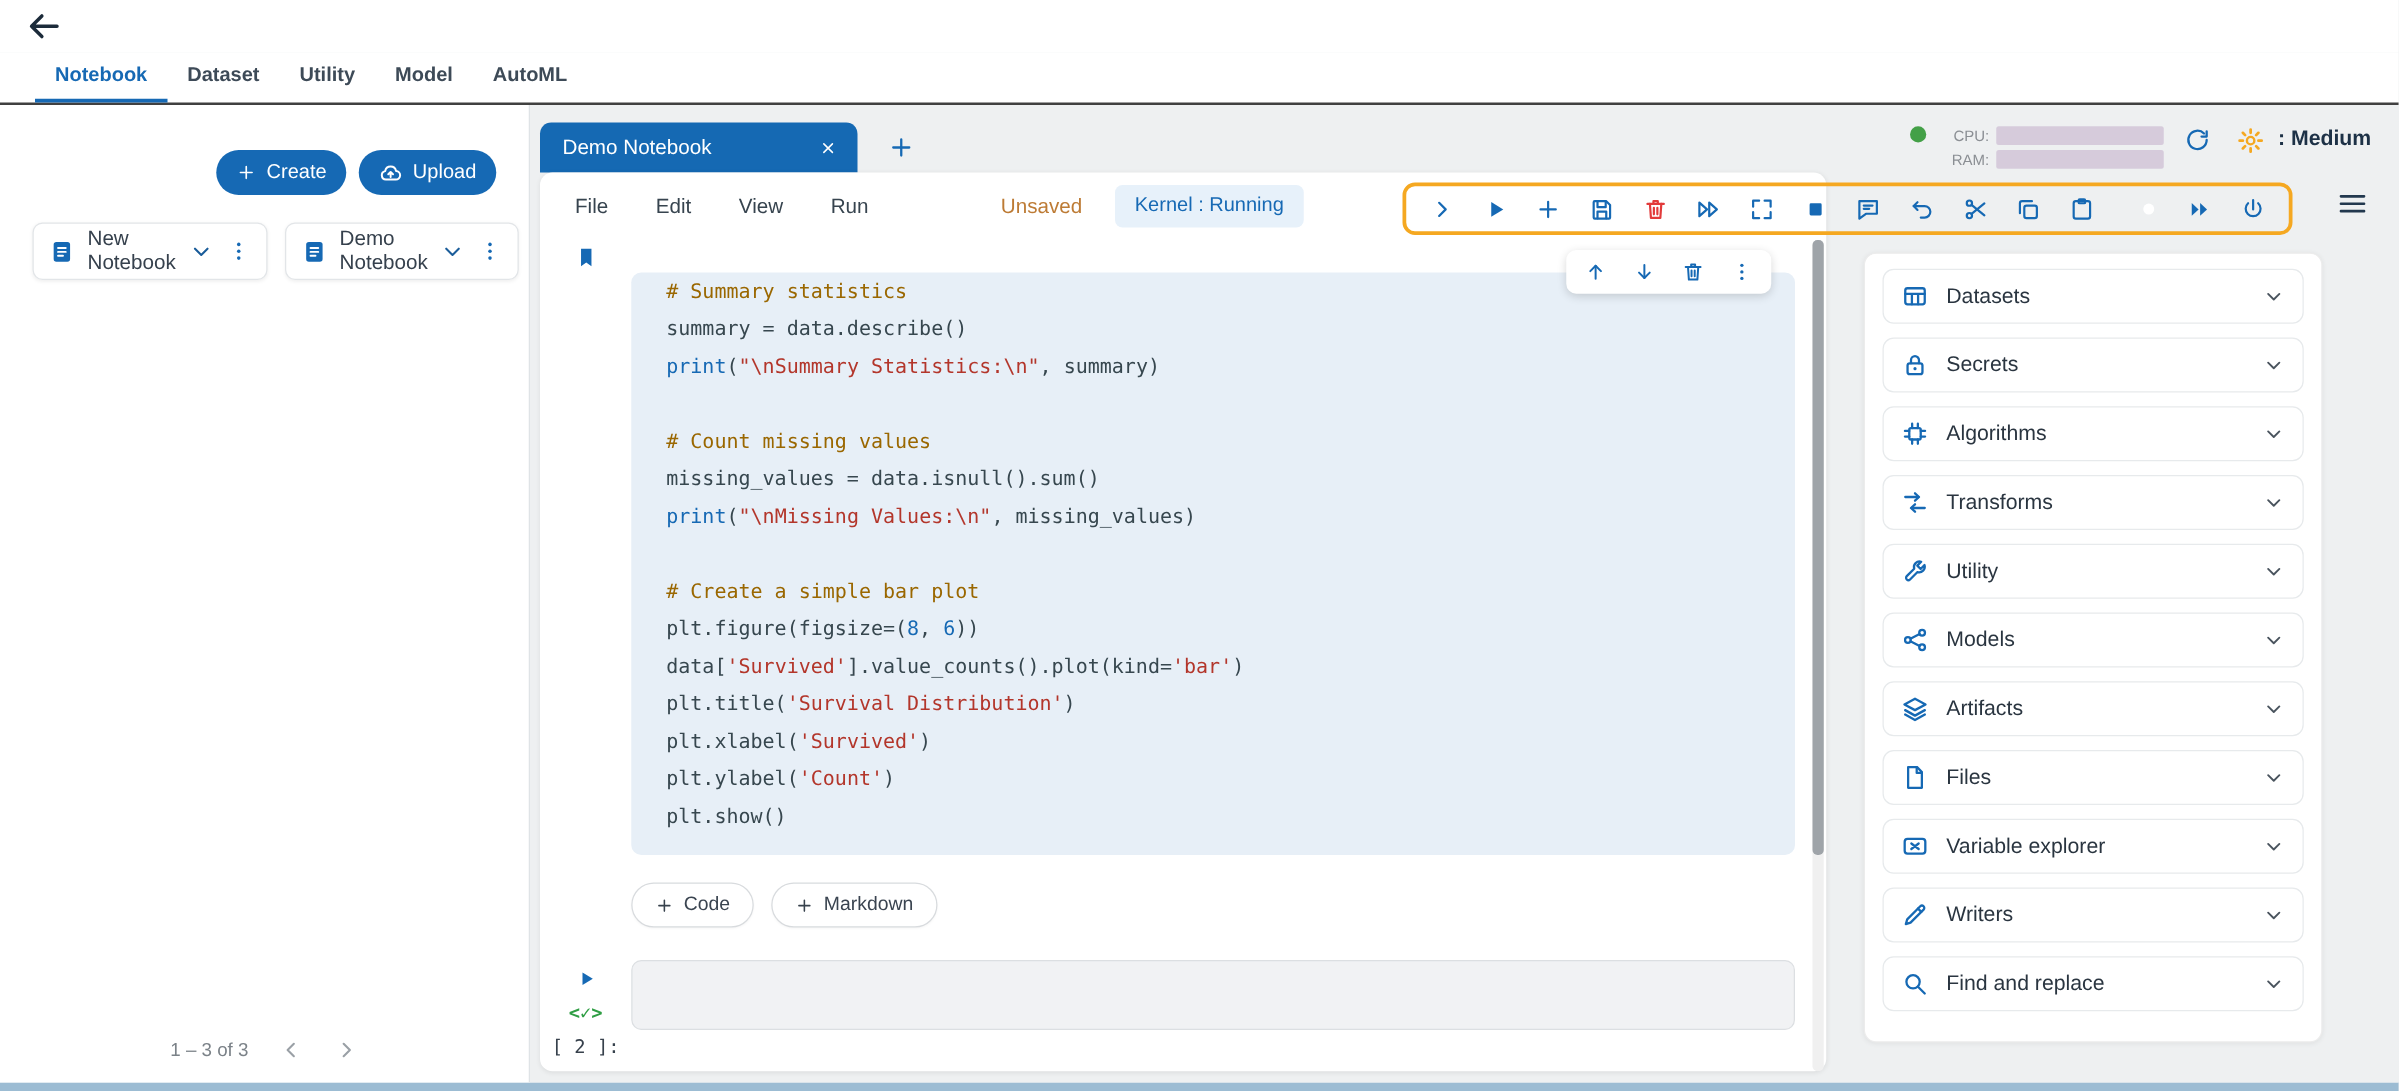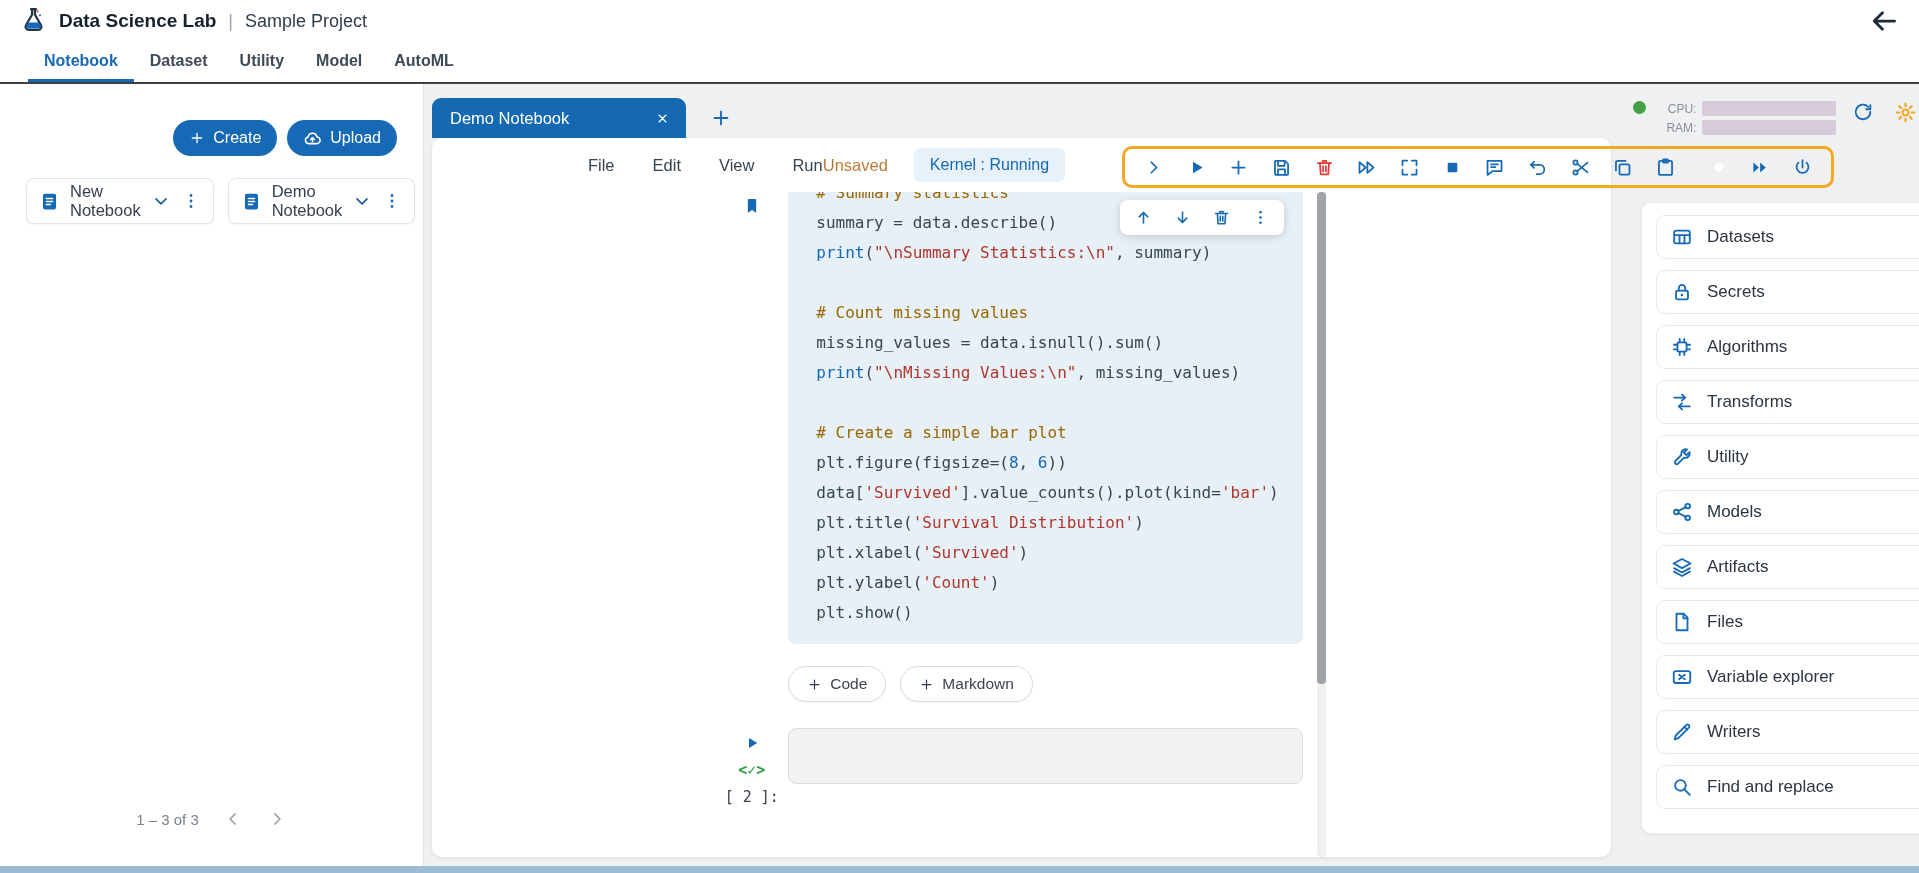--- a/index.html
+++ b/index.html
@@ -40,21 +40,21 @@
     border:none; border-radius:18px; height:36px; padding:0 16px; font-size:16px;
     font-family:inherit; cursor:pointer; }
   .notebook-list { margin-top:22px; display:flex; gap:14px; }
   .notebook-item { height:46px; border:1px solid #e2e5e8; border-radius:8px;
     box-shadow:0 1px 3px rgba(0,0,0,.06); display:flex; align-items:center; gap:10px;
     padding:0 12px; background:#fff; cursor:pointer; }
   .nb-ic { color:#1669b4; display:flex; }
   .nb-label { flex:1; font-size:16.5px; color:#36414d; }
   .nb-chev { color:#1b5d9a; display:flex; cursor:pointer; }
   .nb-kebab { color:#1669b4; display:flex; cursor:pointer; }
-  .pagination { position:absolute; bottom:37px; left:0; right:0; display:flex;
+  .pagination { position:absolute; bottom:16px; left:0; right:0; display:flex;
     align-items:center; justify-content:center; gap:24px; color:#7b8288; font-size:15px; }
   .pg-prev,.pg-next { color:#9aa0a6; display:flex; cursor:pointer; }
 
   
   .workspace { flex:1; position:relative; padding:14px 16px 0 8px; background:#eef0f1; }
   .tab-row { display:flex; align-items:center; height:40px; }
   .nb-tab { width:254px; height:40px; background:#1569b3; border-radius:9px 9px 0 0;
     display:flex; align-items:center; justify-content:space-between; padding:0 16px 0 18px;
     color:#fff; cursor:pointer; }
   .tab-label { font-size:16.5px; }
@@ -65,36 +65,36 @@
   .run-dot { width:13px; height:13px; border-radius:50%; background:#43a047; margin-right:4px; }
   .res-col { display:flex; flex-direction:column; gap:4px; }
   .res-row { display:flex; align-items:center; gap:6px; }
   .res-label { font-size:12px; color:#8b8f94; width:36px; text-align:right; }
   .res-box { width:134px; height:15px; background:#d6cbdb; border-radius:2px; }
   .refresh { color:#1669b4; margin-left:6px; cursor:pointer; display:flex; }
   .gear { color:#f5a821; margin-left:10px; cursor:pointer; display:flex; }
   .instance { font-size:17px; font-weight:700; color:#1d3146; white-space:nowrap; }
 
   .main-row { display:flex; }
-  .notebook-card { width:1179px; height:719px; background:#fff; border-radius:10px;
-    box-shadow:0 1px 4px rgba(0,0,0,.08); display:flex; flex-direction:column;align-items:center; }
+  .notebook-card { width:1029px; height:719px; background:#fff; border-radius:10px;
+    box-shadow:0 1px 4px rgba(0,0,0,.08); display:flex; flex-direction:column; }
   .menu-strip { height:54px; display:flex; align-items:center; padding:0 28px; flex-shrink:0; }
   .menus { display:flex; gap:38px; }
   .menu-item { font-size:16.5px; color:#37444f; cursor:pointer; }
   .unsaved { margin-left:auto; color:#bd7b35; font-size:16.5px; }
   .kernel-pill { margin-left:26px; margin-right:390px; background:#e7f1fa; color:#1669b4;
     font-size:16px; padding:8px 16px; border-radius:6px; white-space:nowrap; }
 
   .nb-viewport { flex:1; position:relative; overflow:hidden; }
   .cell-row { display:flex; padding-right:25px; }
   .cell-row.first { margin-top:-14px; }
   .gutter { width:73px; flex-shrink:0; display:flex; justify-content:center; padding-top:18px; }
   .gutter .cell-marker { color:#1669b4; display:flex; }
   .code-cell { flex:1; background:#e7eff7; border-radius:8px; padding:0 24px 16px 28px;
-    overflow:hidden; cursor:text; }
+    overflow:hidden; cursor:text;margin-top:40px; }
   .code-lines { font-family:"DejaVu Sans Mono", monospace; font-size:16px; line-height:30px; }
   .code-line { white-space:pre; height:30px; }
   .tok-pln { color:#37474f; } .tok-com { color:#9a6700; }
   .tok-str { color:#b3362b; } .tok-fn { color:#1669b4; } .tok-num { color:#1669b4; }
 
   .cell-toolbar { position:absolute; top:8px; right:44px; background:#fff; border-radius:8px;
     box-shadow:0 2px 8px rgba(0,0,0,.16); padding:8px 14px; display:flex; gap:20px; z-index:5; }
   .ct-btn { color:#1669b4; cursor:pointer; display:flex; }
 
   .add-row { display:flex; gap:14px; margin:22px 0 0 73px; }
@@ -132,32 +132,20 @@
   .tb-btn { color:#1669b4; cursor:pointer; display:flex; align-items:center; }
   .tb-btn.danger { color:#e23b3b; }
   .ws-menu { position:absolute; top:66px; right:24px; color:#22384e; cursor:pointer; display:flex; }
 
   .bottom-strip { height:7px; background:#9cbcd3; }
 </style>
 </head>
 <body>
 
 <header class="top-header">
-  <div class="h-left">
-    <span class="logo"><svg viewBox="0 0 24 24" style="width:27px;height:27px" fill="none" stroke="currentColor" stroke-width="2" stroke-linecap="round" stroke-linejoin="round">
-          <path d="M9.8 2.8h4.4" stroke="#233447"></path>
-          <path d="M10.7 2.8v5L5.4 16.9a2.9 2.9 0 0 0 2.5 4.4h8.2a2.9 2.9 0 0 0 2.5-4.4L13.3 7.8v-5" stroke="#233447"></path>
-          <path d="M7.2 14.6h9.6l1.6 2.7a1.7 1.7 0 0 1-1.5 2.6H7.1a1.7 1.7 0 0 1-1.5-2.6z" fill="#1669b4" stroke="none"></path>
-          <circle cx="15.5" cy="4.8" r="1" fill="#d94f4f" stroke="none"></circle>
-          <circle cx="17.8" cy="8.2" r="0.9" fill="#1669b4" stroke="none"></circle>
-        </svg></span>
-    <span class="app-title">Data Science Lab</span>
-    <span class="h-divider">|</span>
-    <span class="project-name">Sample Project</span>
-  </div>
   <span class="back-btn">
       <svg viewBox="0 0 24 24" style="width:30px;height:30px" fill="none" stroke="currentColor" stroke-width="2" stroke-linecap="round" stroke-linejoin="round">
         <path d="M20.5 12H4.2M10.8 5.4L4.2 12l6.6 6.6" stroke-width="2.2"></path>
       </svg>
     </span>
 </header>
 
 <nav class="main-nav">
   <div class="nav-items" id="nav-items">
       <div class="nav-item active">Notebook</div>

